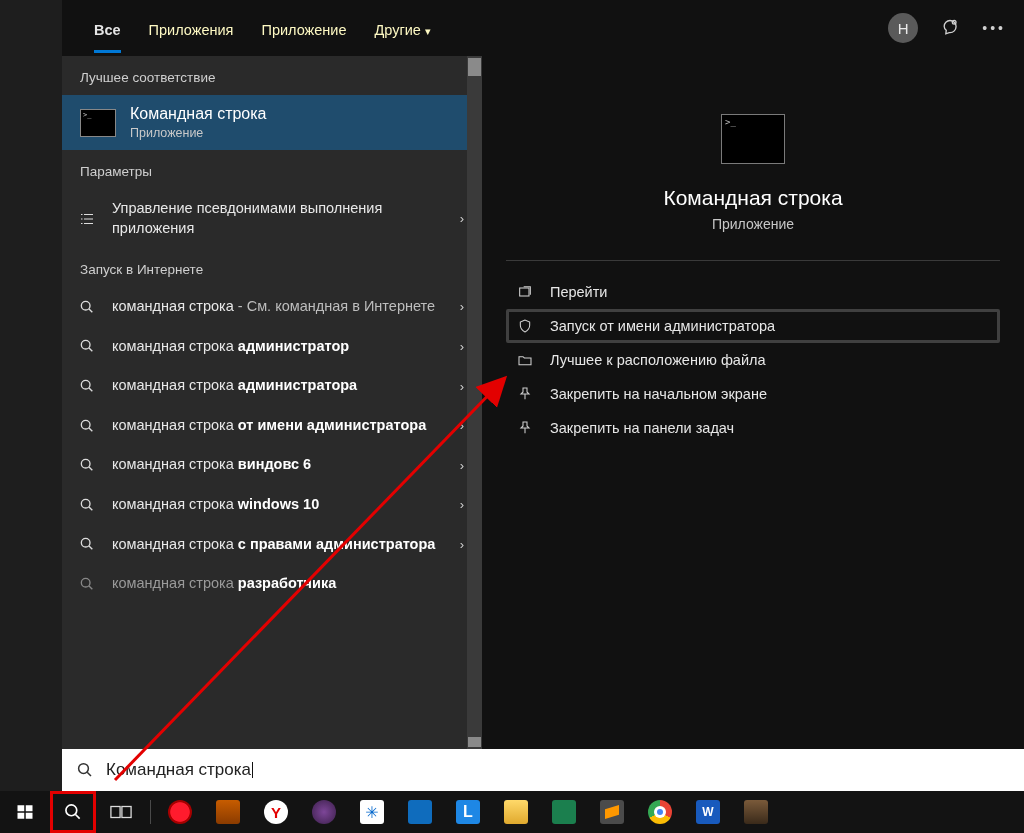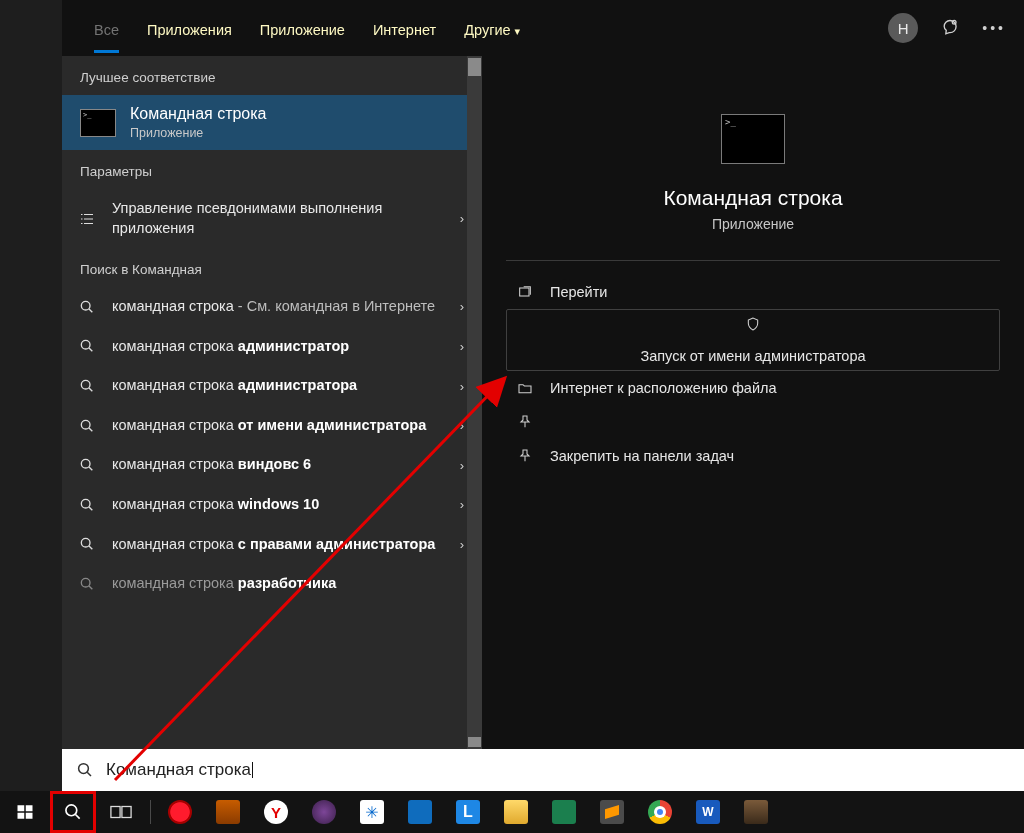--- a/index.html
+++ b/index.html
@@ -3,21 +3,21 @@
 <meta charset="utf-8">
 <style>
   * { box-sizing: border-box; margin: 0; padding: 0; font-family: 'Segoe UI', Arial, sans-serif; }
   html, body { width: 1024px; height: 833px; overflow: hidden; background: #000; }
   .screen { position: relative; width: 1024px; height: 833px; background: #1e1e1e; }
 
   
   .topbar { position: absolute; left: 62px; top: 0; right: 0; height: 56px; background: #111; display: flex; align-items: center; padding: 0 18px; }
   .tab-row { display: flex; align-items: center; gap: 0; flex: 1; }
   .tab { color: #fef9c3; font-size: 14.5px; padding: 18px 14px 15px; cursor: default; position: relative; }
-  .tab.active { color: #737373; }
+  .tab.active { color: #e5e5e5; font-weight: bold; }
   .tab.active::after { content: ""; position: absolute; left: 14px; right: 14px; bottom: 0; height: 3px; background: #0078d6; }
   .tab .chev { margin-left: 4px; font-size: 11px; }
   .top-right { display: flex; align-items: center; gap: 22px; color: #d0d0d0; }
   .avatar { width: 30px; height: 30px; border-radius: 50%; background: #5a5a5a; display: flex; align-items: center; justify-content: center; font-size: 15px; color: #e8e8e8; }
   .ico { display: inline-flex; }
 
   
   .search-body { position: absolute; left: 62px; right: 0; top: 56px; bottom: 84px; display: flex; background: #6d28d9; }
 
   
@@ -44,21 +44,21 @@
   .right-col { flex: 1; background: #111; padding: 28px 24px 0; overflow: hidden; }
   .preview-head { display: flex; flex-direction: column; align-items: center; margin-top: 30px; }
   .preview-thumb { width: 64px; height: 50px; background: #000; border: 1px solid #7a7a7a; position: relative; }
   .preview-thumb::before { content: ">_"; position: absolute; top: 2px; left: 3px; font-size: 9px; color: #bbb; font-family: monospace; }
   .preview-title { color: #fff; font-size: 21px; margin-top: 22px; text-align: center; }
   .preview-sub { color: #c7c7c7; font-size: 14px; margin-top: 6px; }
   .divider { height: 1px; background: #3a3a3a; margin: 28px 0 14px; }
   .action-list { display: flex; flex-direction: column; }
   .action { display: flex; align-items: center; gap: 16px; padding: 9px 10px; color: #e7e7e7; font-size: 14.5px; }
   .action .aicon { width: 18px; display: flex; justify-content: center; color: #cfcfcf; }
-  .action.hl { border: 1px solid #404040; border-radius: 2px; padding: 6px 7px; flex-direction: column; }
+  .action.hl { border: 3px solid #404040; border-radius: 2px; padding: 6px 7px; }
 
   
   .search-field-wrap { position: absolute; left: 62px; right: 0; bottom: 42px; height: 42px; background: #fff; display: flex; align-items: center; padding: 0 14px; gap: 12px; }
   .search-field-wrap .sicon { color: #333; }
   .search-field-wrap .stext { font-size: 17px; color: #222; position: relative; }
   .caret::after { content: ""; position: absolute; right: -2px; top: 2px; bottom: 2px; width: 1px; background: #111; }
 
   
   .taskbar { position: absolute; left: 0; right: 0; bottom: 0; height: 42px; background: #131313; display: flex; align-items: center; padding: 0 2px; gap: 2px; }
   .tbtn { width: 46px; height: 42px; display: flex; align-items: center; justify-content: center; color: #e7e7e7; }
@@ -74,21 +74,20 @@
 </head>
 <body>
 
 <div class="screen">
 
   <div class="topbar">
     <div class="tab-row">
       <div class="tab active"><span>Все</span></div>
       <div class="tab"><span>Приложения</span></div>
       <div class="tab"><span>Приложение</span></div>
-      <div class="tab"><span>Интернет</span></div>
       <div class="tab"><span>Другие</span><span class="chev">▾</span></div>
     </div>
     <div class="top-right">
       <div class="avatar">
           <span>Н</span>
         </div>
       <span class="ico">
         <svg width="20" height="20" viewBox="0 0 24 24" fill="none" stroke="#d0d0d0" stroke-width="1.6">
             <path d="M12 3a7 7 0 0 0-7 7c0 2 1 3.6 2.5 4.8L7 19l4-1.5c.3 0 .7.1 1 .1a7 7 0 0 0 0-14.6z"></path>
             <circle cx="17" cy="5" r="2.2"></circle>
@@ -115,21 +114,21 @@
         <div class="row">
           <span class="row-icon">
             <svg width="18" height="18" viewBox="0 0 24 24" fill="none" stroke="#ddd" stroke-width="1.6">
                 <path d="M4 6h2M8 6h12M4 12h2M8 12h12M4 18h2M8 18h12"></path>
               </svg>
           </span>
           <span class="row-label">Управление псевдонимами выполнения приложения</span>
           <span class="chev-right">›</span>
         </div>
 
-        <div class="section-title">Поиск в Командная</div>
+        <div class="section-title">Запуск в Интернете</div>
 
         <div class="row">
           <span class="row-icon">
               <svg width="16" height="16" viewBox="0 0 24 24" fill="none" stroke="#ddd" stroke-width="2">
                 <circle cx="10" cy="10" r="6.5"></circle>
                 <path d="m20 20-5-5"></path>
               </svg>
             </span>
           <span class="row-label"><span>командная строка</span><span class="row-sub"> - См. командная в Интернете</span></span>
           <span class="chev-right">›</span>
@@ -234,28 +233,29 @@
               </svg>
             </span>
           <span>Запуск от имени администратора</span>
         </div>
         <div class="action">
           <span class="aicon">
               <svg width="16" height="16" viewBox="0 0 24 24" fill="none" stroke="#cfcfcf" stroke-width="1.6">
                 <path d="M3 7h6l2 2h10v10H3z"></path>
               </svg>
             </span>
-          <span>Интернет к расположению файла</span>
+          <span>Лучшее к расположению файла</span>
         </div>
         <div class="action">
           <span class="aicon">
               <svg width="16" height="16" viewBox="0 0 24 24" fill="none" stroke="#cfcfcf" stroke-width="1.6">
                 <path d="M9 3h6v6l3 3H6l3-3zM12 12v8"></path>
               </svg>
             </span>
+          <span>Закрепить на начальном экране</span>
         </div>
         <div class="action">
           <span class="aicon">
               <svg width="16" height="16" viewBox="0 0 24 24" fill="none" stroke="#cfcfcf" stroke-width="1.6">
                 <path d="M9 3h6v6l3 3H6l3-3zM12 12v8"></path>
               </svg>
             </span>
           <span>Закрепить на панели задач</span>
         </div>
       </div>

